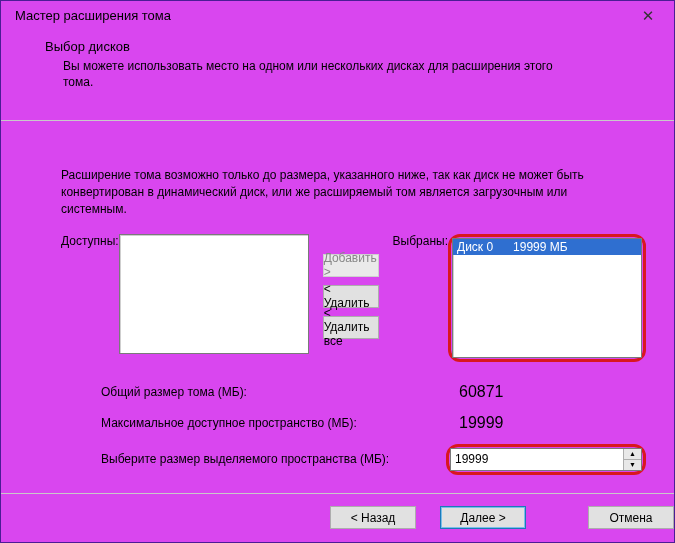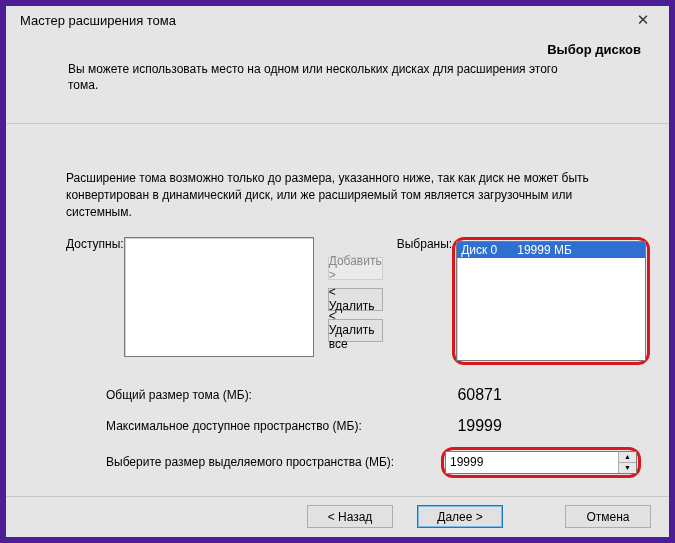--- a/index.html
+++ b/index.html
@@ -6,45 +6,44 @@
   html, body {
     margin: 0; padding: 0;
     width: 675px; height: 543px;
     font-family: "Segoe UI", Tahoma, sans-serif;
     font-size: 12px;
     background: #fff;
     color: #000;
   }
   .window {
     width: 675px; height: 543px;
-    border: 6px solid #4c1d95;
-    background: #e5e5e5;
+    border: 1px solid #4c1d95;
+    background: #d946ef;
     display: flex; flex-direction: column;
   }
   .titlebar {
     height: 32px;
     display: flex; align-items: center;
     padding: 0 6px 0 14px;
     font-size: 13px;
   }
   .titlebar .title { flex: 1; }
   .titlebar .close {
     width: 40px; height: 28px;
     display: flex; align-items: center; justify-content: center;
     font-size: 15px; color: #333;
     cursor: pointer;
   }
   .header {
     padding: 8px 28px 14px 44px;
     border-bottom: 1px solid #c9c9c9;
   }
   .header h1 {
-    font-size: 13px; font-weight: bold;
+    font-size: 13px; font-weight: normal;
     margin: 0 0 4px 0;
-    text-align: right;
   }
   .header p {
     margin: 0 0 16px 18px;
     font-size: 12px;
     line-height: 1.35;
     max-width: 520px;
   }
   .body {
     padding: 14px 28px 8px 60px;
     flex: 1;
@@ -136,21 +135,21 @@
   }
   .spinbtns div {
     flex: 1; display: flex; align-items: center; justify-content: center;
     font-size: 7px; background: #e8e8e8; cursor: pointer;
     border-bottom: 1px solid #adadad;
   }
   .spinbtns div:last-child { border-bottom: none; }
   .footer {
     height: 52px;
     display: flex; align-items: center; justify-content: flex-end;
-    gap: 24px; padding: 0 18px;
+    gap: 24px; padding: 0 0;
   }
   .footer .btn { width: 86px; }
   .footer .gap { width: 14px; }
 </style>
 </head>
 <body>
 
 <div class="window">
 
   <div class="titlebar">

